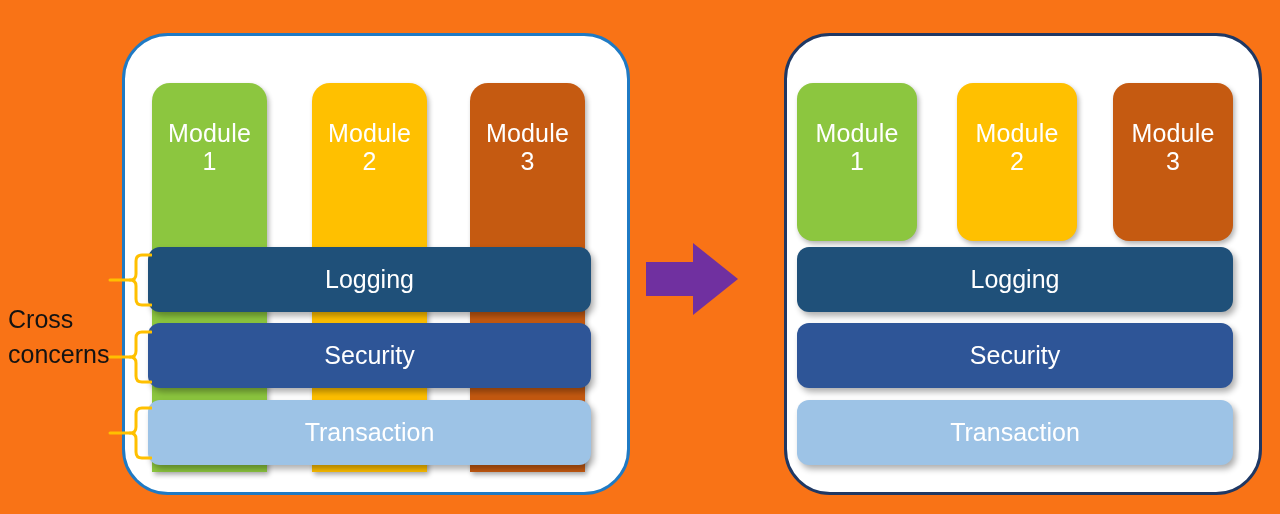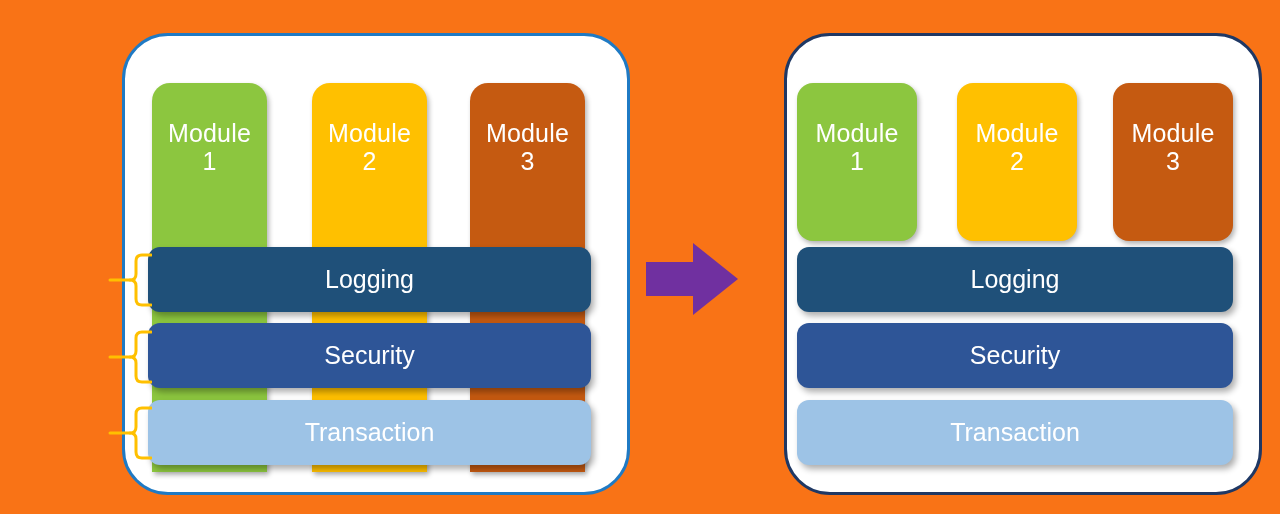--- a/index.html
+++ b/index.html
@@ -136,20 +136,22 @@
     <span>Logging</span>
   </div>
   <div class="band" style="left:148px; top:323px; width:443px; height:65px; background:#2E5597;">
     <span>Security</span>
   </div>
   <div class="band" style="left:148px; top:400px; width:443px; height:65px; background:#9DC3E6;">
     <span>Transaction</span>
   </div>
 
   <div id="cross-label">
+    <span>Cross</span>
+    <span>concerns</span>
   </div>
 
   <svg class="brace" style="left:108px; top:252px;" viewBox="0 0 44 56" fill="none">
     <path d="M43 3 H34 Q28 3 28 9 V22 Q28 28 22 28 Q28 28 28 34 V47 Q28 53 34 53 H43" stroke="#FFC000" stroke-width="3" fill="none" stroke-linecap="round" stroke-linejoin="round"></path>
     <path d="M2 28 H22" stroke="#FFC000" stroke-width="3" stroke-linecap="round"></path>
   </svg>
   <svg class="brace" style="left:108px; top:329px;" viewBox="0 0 44 56" fill="none">
     <path d="M43 3 H34 Q28 3 28 9 V22 Q28 28 22 28 Q28 28 28 34 V47 Q28 53 34 53 H43" stroke="#FFC000" stroke-width="3" fill="none" stroke-linecap="round" stroke-linejoin="round"></path>
     <path d="M2 28 H22" stroke="#FFC000" stroke-width="3" stroke-linecap="round"></path>
   </svg>

